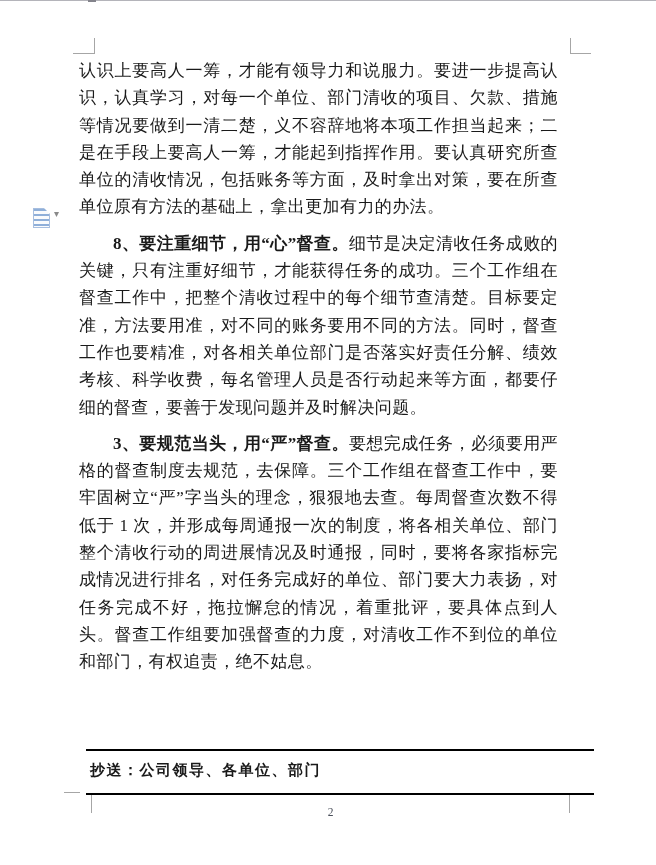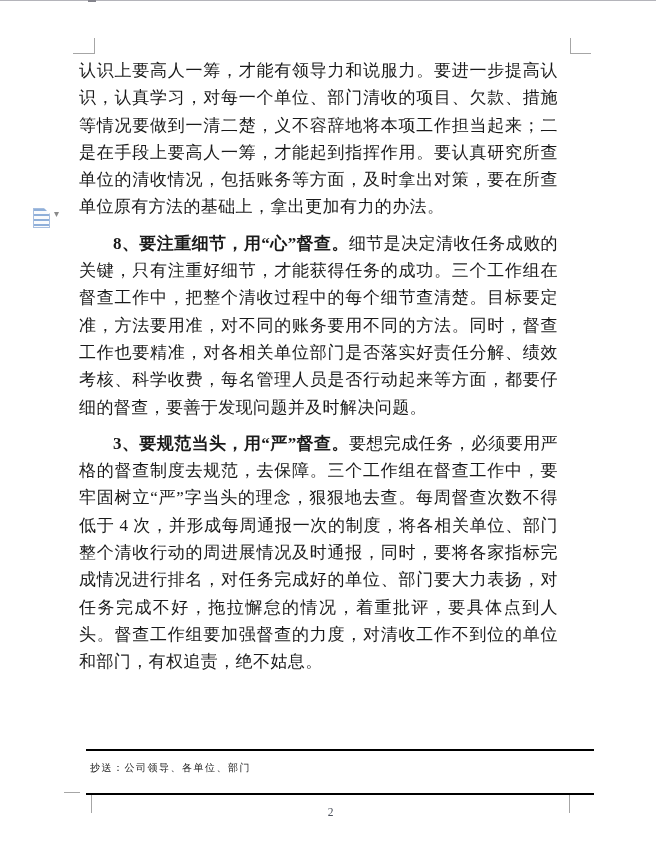--- a/index.html
+++ b/index.html
@@ -72,22 +72,23 @@
 
   
   .cc-block{
     position:absolute;left:86px;top:749px;width:508px;height:42px;
     border-top:2px solid var(--rule);
     border-bottom:2px solid var(--rule);
     box-sizing:content-box;
   }
   .cc-text{
     position:absolute;left:4px;top:10px;
-    font-size:10px;letter-spacing:1.5px;color:var(--text);
+    font-size:15px;letter-spacing:1.5px;color:var(--text);
     white-space:nowrap;
+    font-weight:bold;
   }
 
   .page-number{
     position:absolute;left:91px;top:806px;width:479px;
     text-align:center;font-size:11.5px;color:var(--pagenum);
     font-family:"Liberation Serif",serif;
   }
 </style>
 </head>
 <body>
@@ -106,21 +107,21 @@
   <div class="crop br-v"></div>
 
   <div class="paste-group">
     <div class="paste-doc"></div>
     <span class="paste-arrow">▾</span>
   </div>
 
   <div class="body-text">
     <p><span>认识上要高人一筹，才能有领导力和说服力。要进一步提高认识，认真学习，对每一个单位、部门清收的项目、欠款、措施等情况要做到一清二楚，义不容辞地将本项工作担当起来；二是在手段上要高人一筹，才能起到指挥作用。要认真研究所查单位的清收情况，包括账务等方面，及时拿出对策，要在所查单位原有方法的基础上，拿出更加有力的办法。</span></p>
     <p class="indent"><span class="bold">8、要注重细节，用“心”督查。</span><span>细节是决定清收任务成败的关键，只有注重好细节，才能获得任务的成功。三个工作组在督查工作中，把整个清收过程中的每个细节查清楚。目标要定准，方法要用准，对不同的账务要用不同的方法。同时，督查工作也要精准，对各相关单位部门是否落实好责任分解、绩效考核、科学收费，每名管理人员是否行动起来等方面，都要仔细的督查，要善于发现问题并及时解决问题。</span></p>
-    <p class="indent"><span class="bold">3、要规范当头，用“严”督查。</span><span>要想完成任务，必须要用严格的督查制度去规范，去保障。三个工作组在督查工作中，要牢固树立“严”字当头的理念，狠狠地去查。每周督查次数不得低于 4 次，并形成每周通报一次的制度，将各相关单位、部门整个清收行动的周进展情况及时通报，同时，要将各家指标完成情况进行排名，对任务完成好的单位、部门要大力表扬，对任务完成不好，拖拉懈怠的情况，着重批评，要具体点到人头。督查工作组要加强督查的力度，对清收工作不到位的单位和部门，有权追责，绝不姑息。</span></p>
+    <p class="indent"><span class="bold">3、要规范当头，用“严”督查。</span><span>要想完成任务，必须要用严格的督查制度去规范，去保障。三个工作组在督查工作中，要牢固树立“严”字当头的理念，狠狠地去查。每周督查次数不得低于 1 次，并形成每周通报一次的制度，将各相关单位、部门整个清收行动的周进展情况及时通报，同时，要将各家指标完成情况进行排名，对任务完成好的单位、部门要大力表扬，对任务完成不好，拖拉懈怠的情况，着重批评，要具体点到人头。督查工作组要加强督查的力度，对清收工作不到位的单位和部门，有权追责，绝不姑息。</span></p>
   </div>
 
   <div class="cc-block">
     <div class="cc-text">抄送：公司领导、各单位、部门</div>
   </div>
 
   <div class="page-number">2</div>
 
 </div>
 

